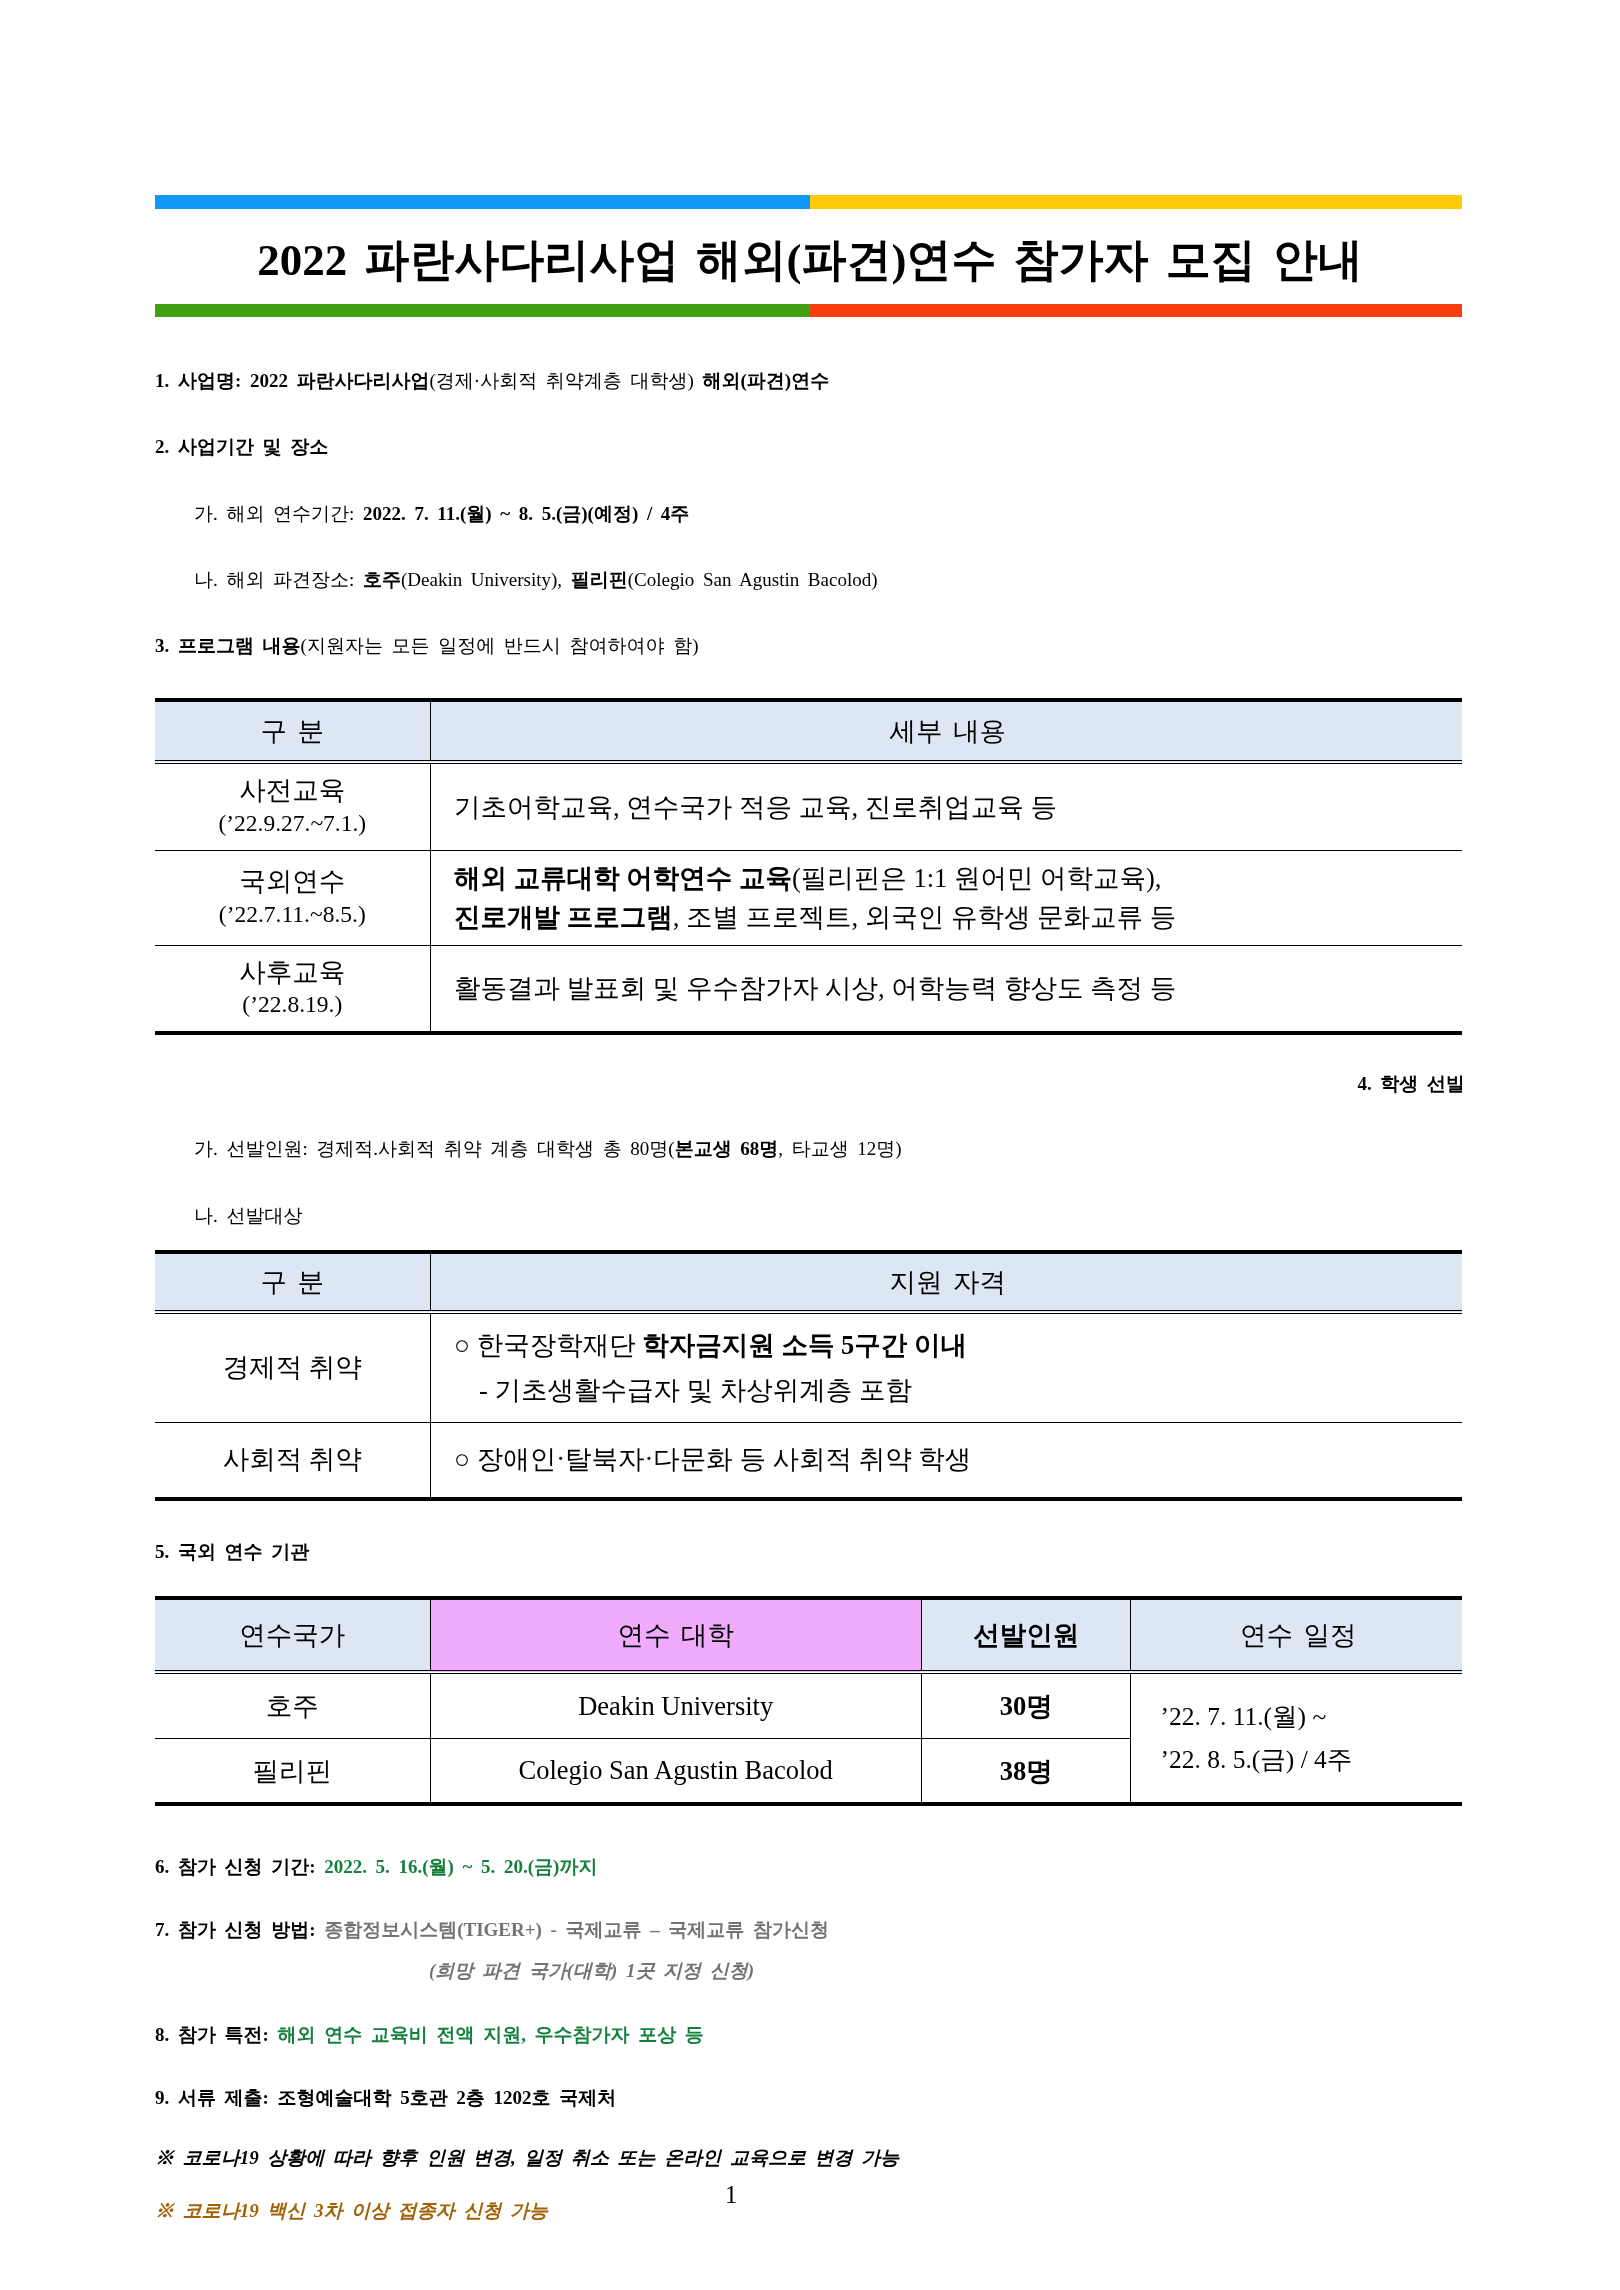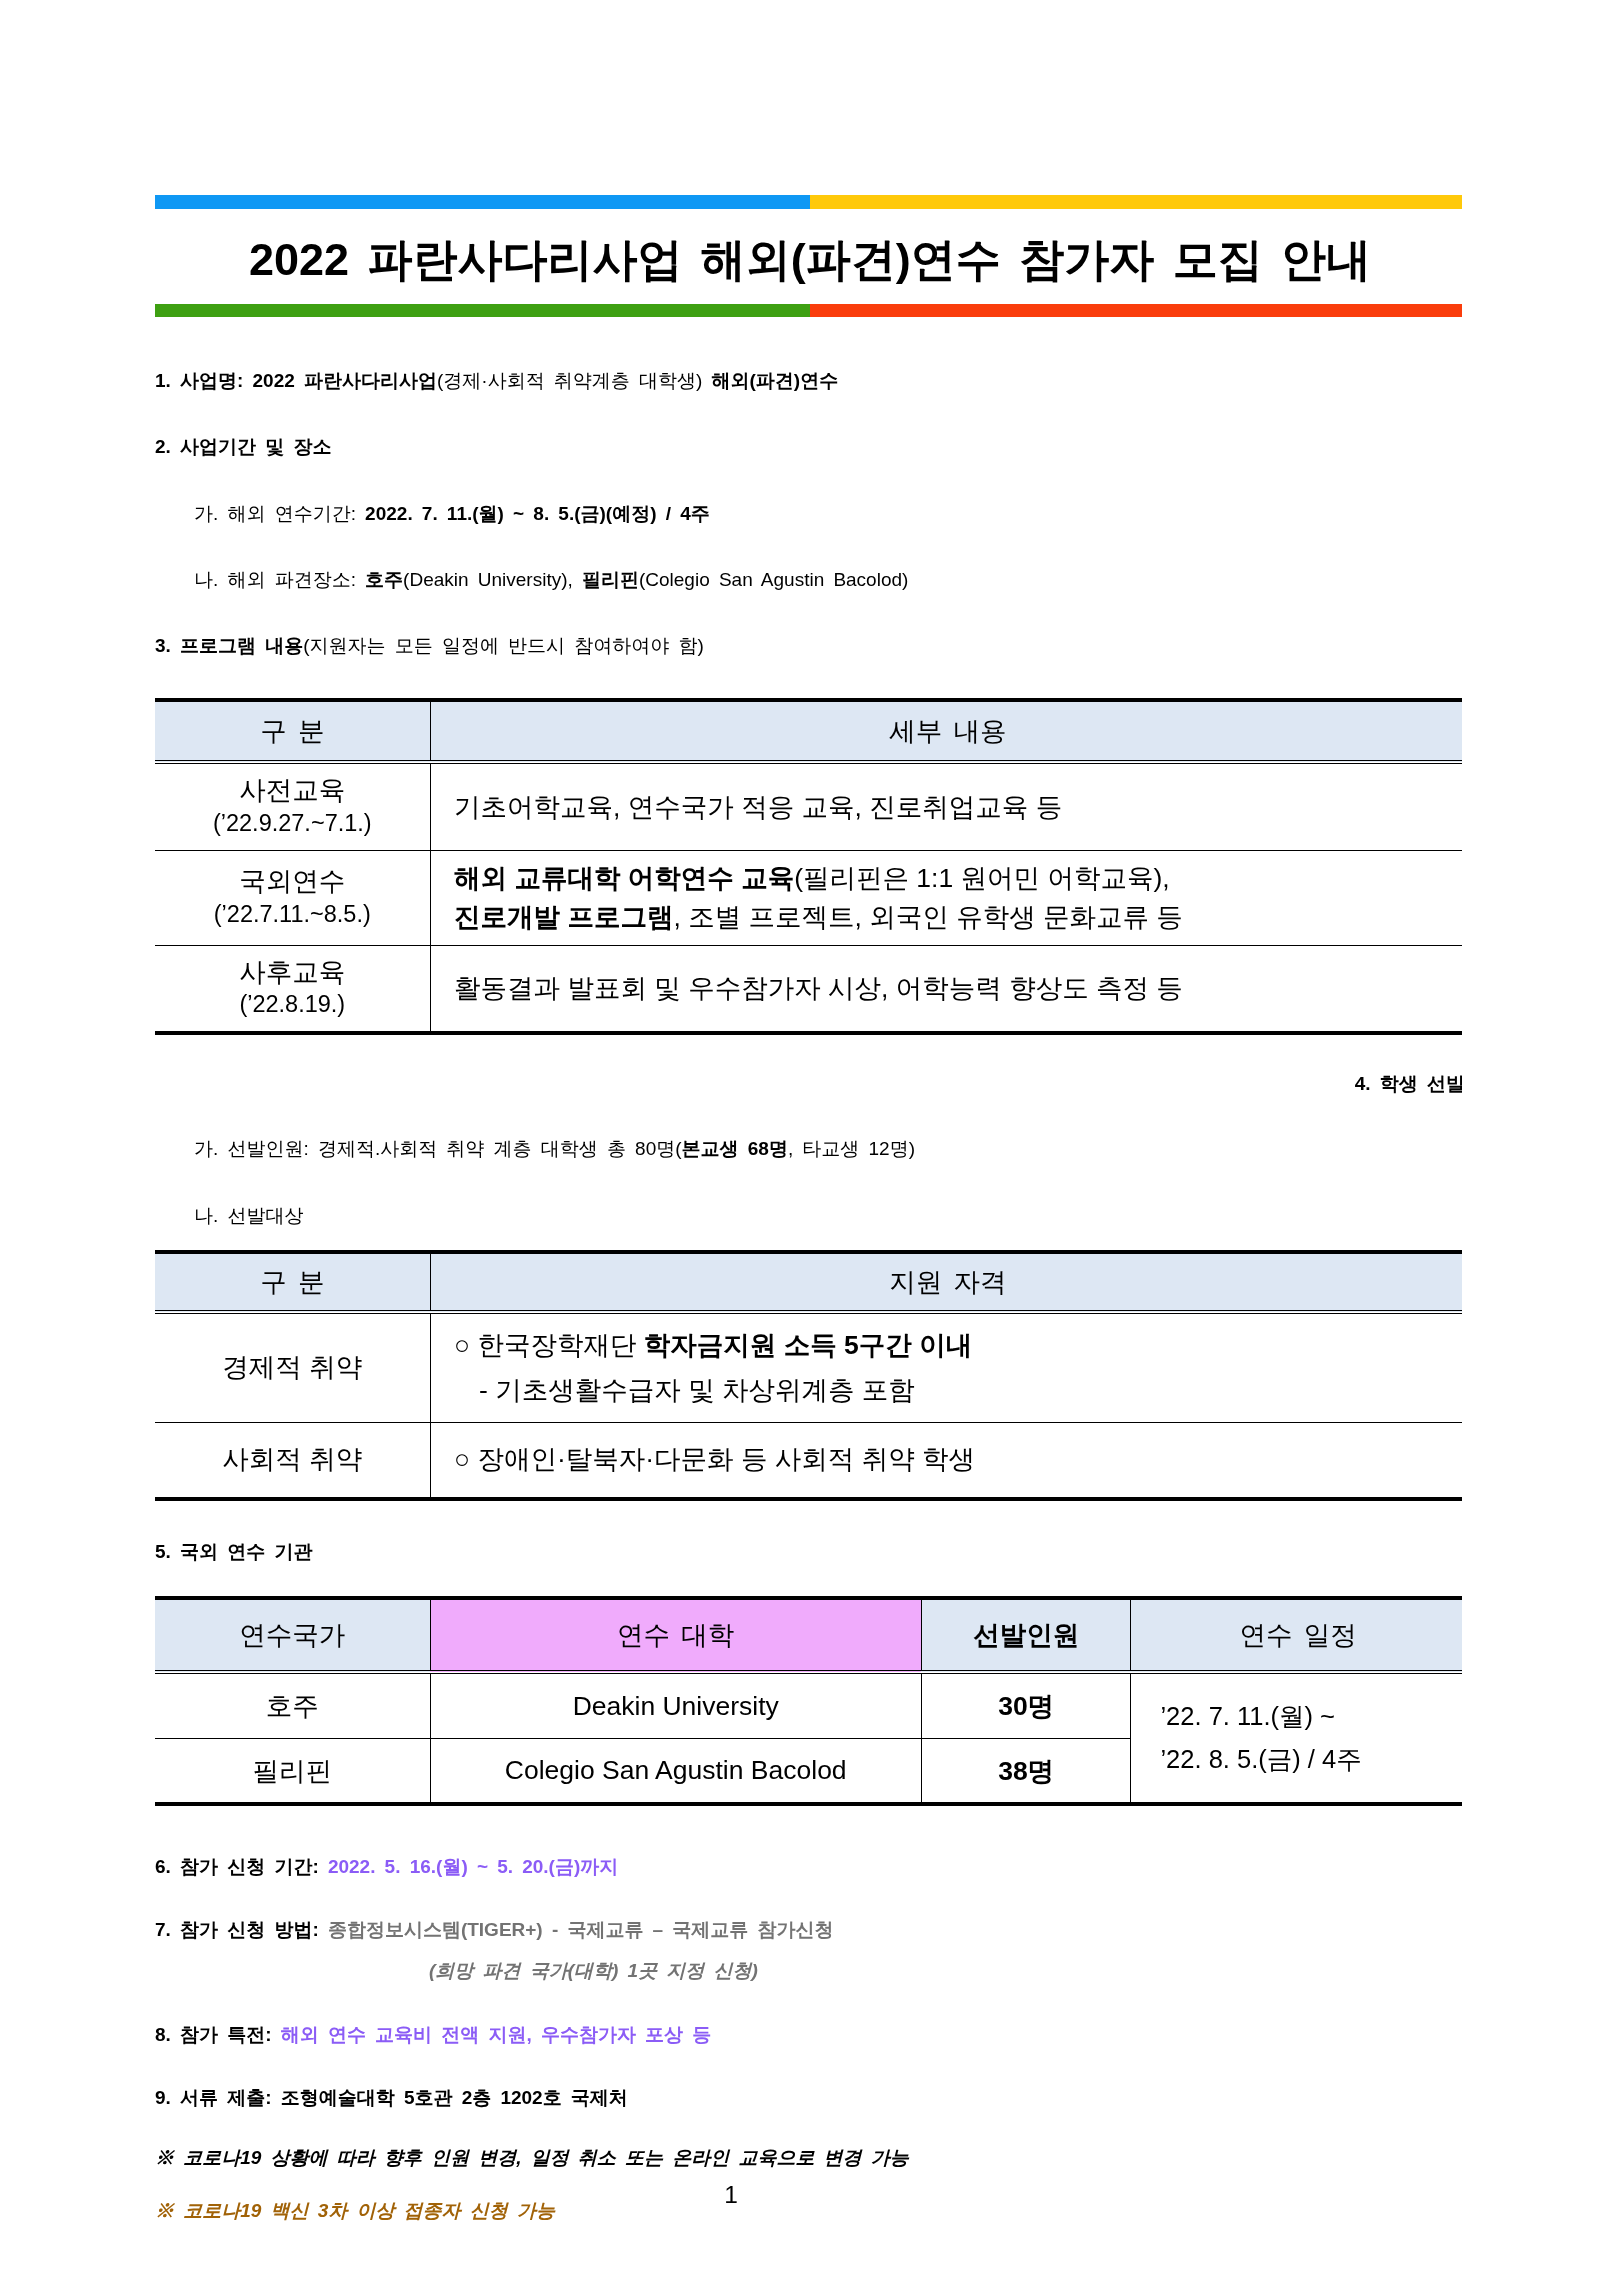--- a/index.html
+++ b/index.html
@@ -1,20 +1,20 @@
 <!DOCTYPE html>
 <html><head>
 <meta charset="utf-8">
 <style>
   html,body { margin:0; padding:0; background:#ffffff; }
   .page {
     position:relative;
     width:1462px; height:2291px;
     background:#ffffff;
-    font-family:Liberation Sans, sans-serif;
+    font-family:Liberation Serif, serif;
     color:#000;
     overflow:hidden;
   }
   .content { margin:0 155px; width:1310px; }
 
   
   .title-block { padding-top:195px; }
   .bar { display:flex; width:100%; }
   .bar-top { height:13.7px; }
   .bar-bottom { height:12.7px; }
@@ -28,21 +28,21 @@
 
   
   .line {
     margin:0; padding-top:27.4px;
     font-size:19px; line-height:39px;
     word-spacing:3.9px; white-space:nowrap;
   }
   .first-line { padding-top:44px; }
   .sub { margin-left:39px; }
   .b { font-weight:bold; }
-  .red { color:#8b5cf6; font-weight:bold; }
+  .red { color:#15803d; font-weight:bold; }
   .blue { color:#737373; font-weight:bold; }
   .it { font-style:italic; }
   .note { font-weight:bold; font-style:italic; }
 
   
   table.doc-table {
     width:100%; border-collapse:collapse; table-layout:fixed;
     border-top:4.9px solid #000; border-bottom:4.9px solid #000;
     font-size:26.5px;
   }

